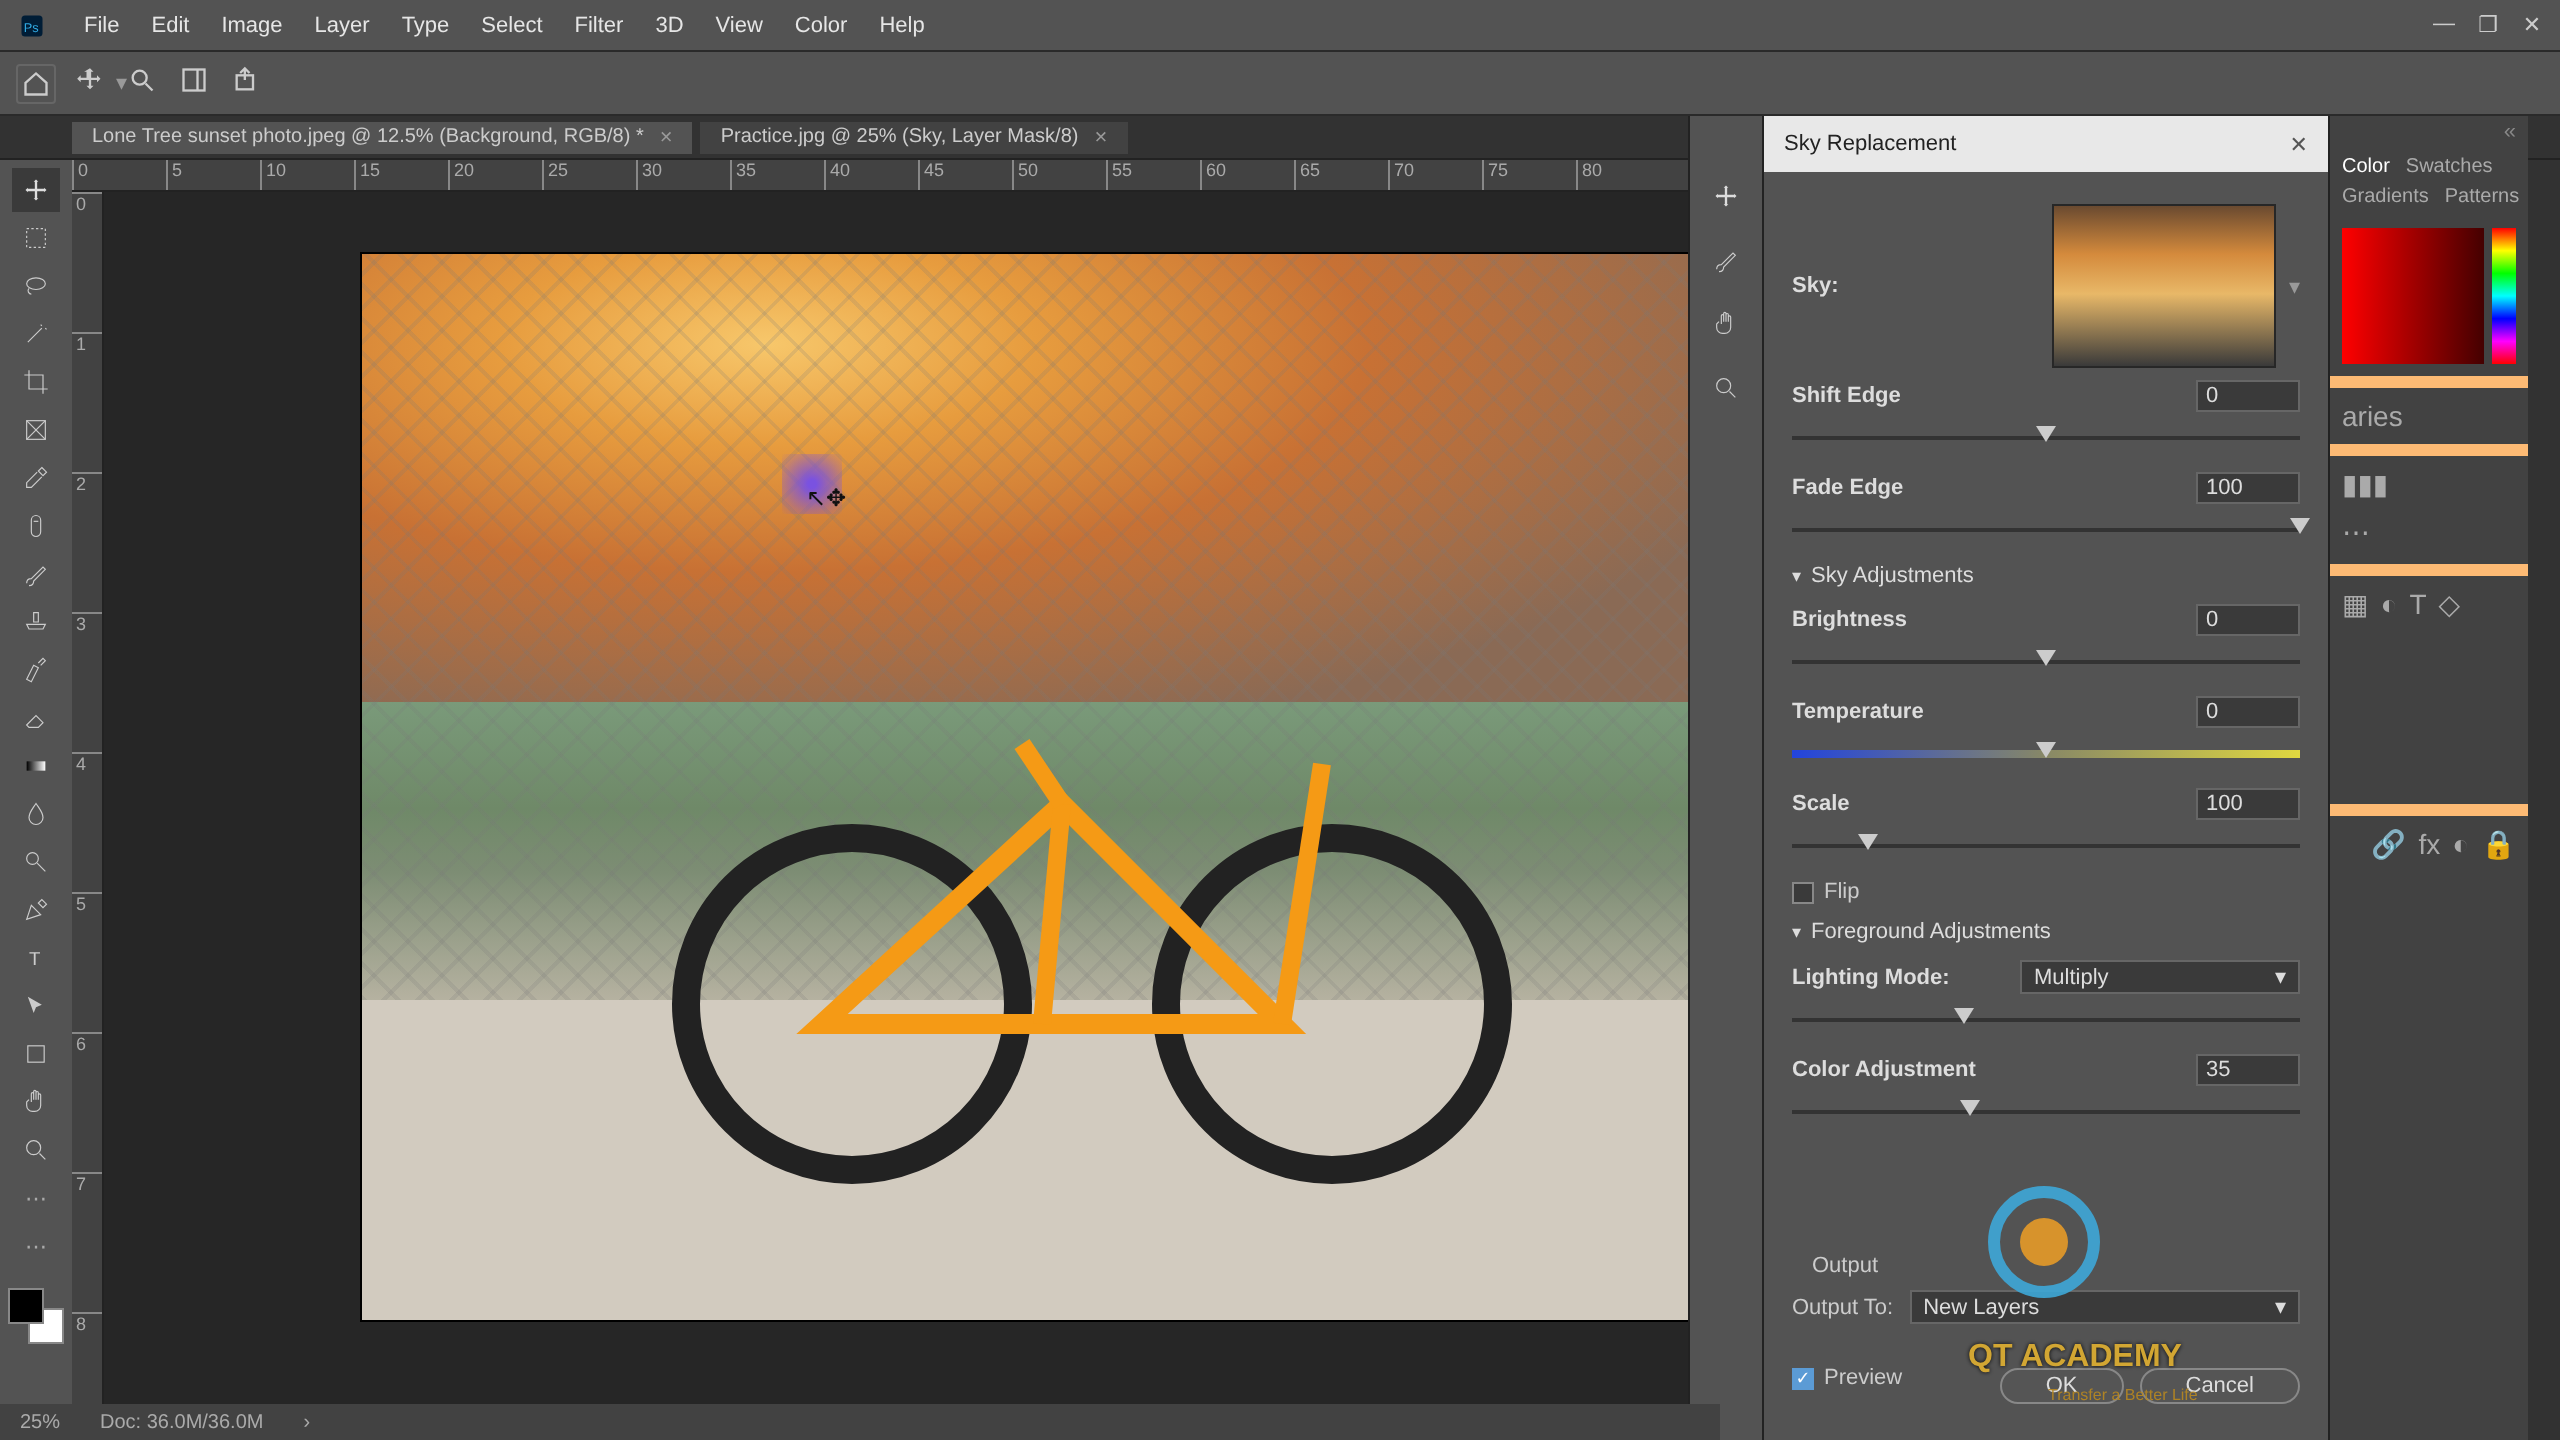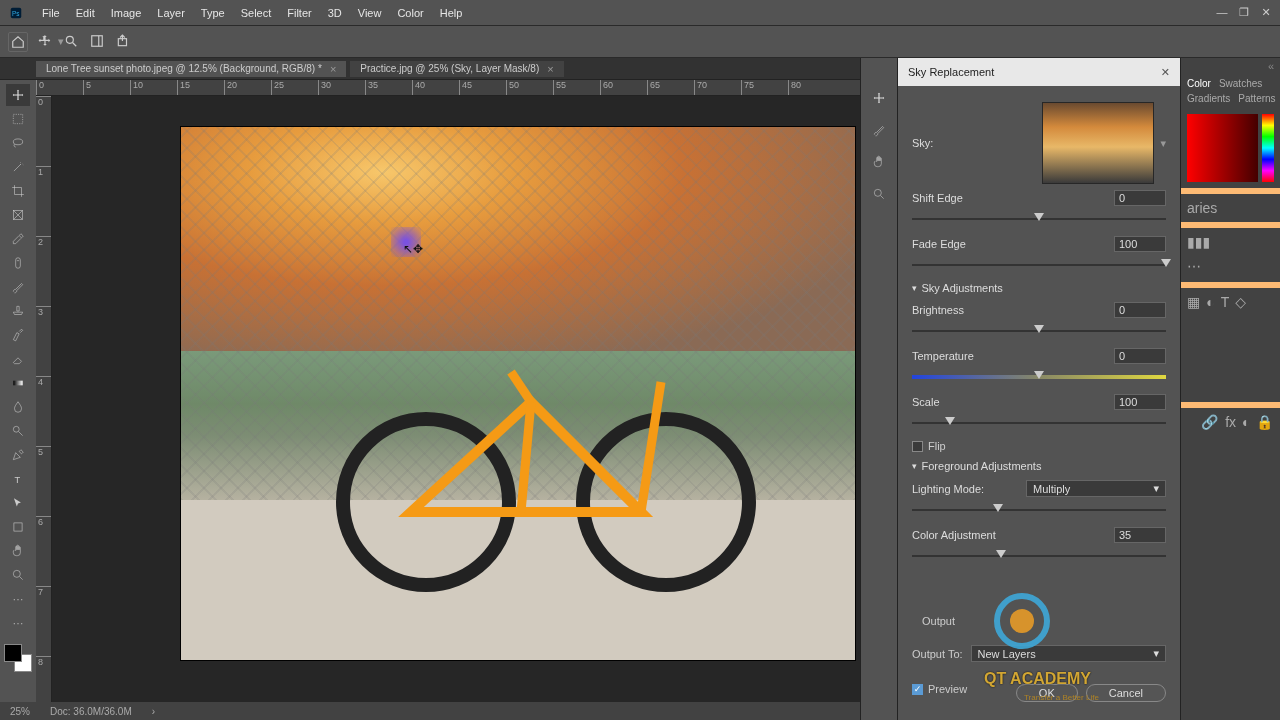--- a/index.html
+++ b/index.html
@@ -41,36 +41,36 @@
 .bike { position:absolute; left:155px; top:165px; width:420px; height:300px; }
 .wheel { position:absolute; width:180px; height:180px; border:14px solid #222; border-radius:50%; bottom:0; }
 .wheel.left { left:0; }
 .wheel.right { right:0; }
 .bike-frame { position:absolute; left:45px; top:60px; width:310px; height:180px; }
 .bike-frame svg polygon { fill:none; stroke:#f59a15; stroke-width:10; }
 .bike-frame svg line { stroke:#f59a15; stroke-width:9; }
 .marker { position:absolute; left:210px; top:100px; width:30px; height:30px; background: radial-gradient(circle, #7a52e0 10%, rgba(122,82,224,0.3) 70%, transparent 100%); }
 .cursor { position:absolute; left:222px; top:115px; color:#111; font-size:12px; pointer-events:none; }
 
-.right-panel { position:absolute; right:0; top:58px; bottom:0; width: 420px; display:flex; }
+.right-panel { position:absolute; right:16px; top:58px; bottom:0; width: 420px; display:flex; }
 .deep-panel { width: 100px; background:#424242; border-left:1px solid #222; }
 .deep-tabs { display:flex; gap:8px; padding:4px 6px; font-size:10px; color:#aaa; }
 .colorpicker { height: 80px; display:flex; padding:6px; gap:4px; }
 .colorbox { flex:1; background: linear-gradient(to right, #f00, #400); }
 .hue { width:12px; background: linear-gradient(180deg, #f00, #ff0, #0f0, #0ff, #00f, #f0f, #f00); }
 .panel-section { border-top:6px solid #fdba74; padding: 6px; font-size:14px; color:#aaa; }
 
 .dialog-strip { width: 38px; background:#535353; display:flex; flex-direction:column; align-items:center; gap:12px; padding-top:30px; border-left:1px solid #222; border-right:1px solid #222; }
 .dialog-strip .t { width:20px; height:20px; display:flex; align-items:center; justify-content:center; }
 
 .sky-dialog { flex:1; background:#535353; display:flex; flex-direction:column; }
 .sky-header { height:28px; background:#e8e8e8; color:#222; display:flex; align-items:center; padding:0 10px; justify-content:space-between; font-size:11px; }
 .sky-body { flex:1; padding: 10px 14px; overflow-y:auto; }
 .sky-row { display:flex; align-items:center; margin: 6px 0; }
-.sky-row .lab { flex:1; color:#ddd; }
+.sky-row .lab { flex:1; color:#ddd;font-weight:bold; }
 .sky-row input.num { width:52px; background:#3a3a3a; border:1px solid #666; color:#ddd; padding:1px 4px; font-size:11px; text-align:left; }
 .sky-slider { height:16px; position:relative; margin: 0 0 8px 0; }
 .sky-slider .track { position:absolute; left:0; right:0; top:6px; height:2px; background:#333; }
 .sky-slider .track.grad { background: linear-gradient(90deg, #2244dd, #888866, #e0d840); height:4px; top:5px; }
 .sky-slider .thumb { position:absolute; top:1px; width:0; height:0; border-left:5px solid transparent; border-right:5px solid transparent; border-top:8px solid #ccc; transform:translateX(-5px); }
 .section-head { display:flex; align-items:center; gap:5px; color:#ddd; margin:8px 0; }
 .section-head .chev { font-size:9px; }
 .thumb-preview { width:112px; height:82px; border:1px solid #272727; background: linear-gradient(180deg, #6a4a30 0%, #d48a3c 30%, #e8b868 55%, #3a3a3a 100%); }
 .select-box { background:#3a3a3a; border:1px solid #666; color:#ddd; padding:1px 6px; width:140px; display:flex; justify-content:space-between; align-items:center; }
 .sky-footer { padding: 8px 14px 12px; }
@@ -446,21 +446,21 @@
         <span class="lab">Color Adjustment</span>
         <input class="num" value="35" style="">
       </div>
       <div class="sky-slider">
           <div class="track"></div>
           <div class="thumb" style="left:35%"></div>
         </div>
     </div>
 
     <div class="sky-footer">
-      <div style="margin-bottom:18px;padding-left:10px">Output</div>
+      <div style="margin-bottom:6px;padding-left:10px">Output</div>
       <div class="sky-row">
         <span style="margin-right:8px">Output To:</span>
         <div class="select-box" style="flex:1">
             <span>New Layers</span>
             <span>▾</span>
           </div>
       </div>
       <div class="sky-row" style="justify-content:space-between;margin-top:14px">
         <div style="display:flex;align-items:center">
           <span class="checkbox checked">✓</span>

